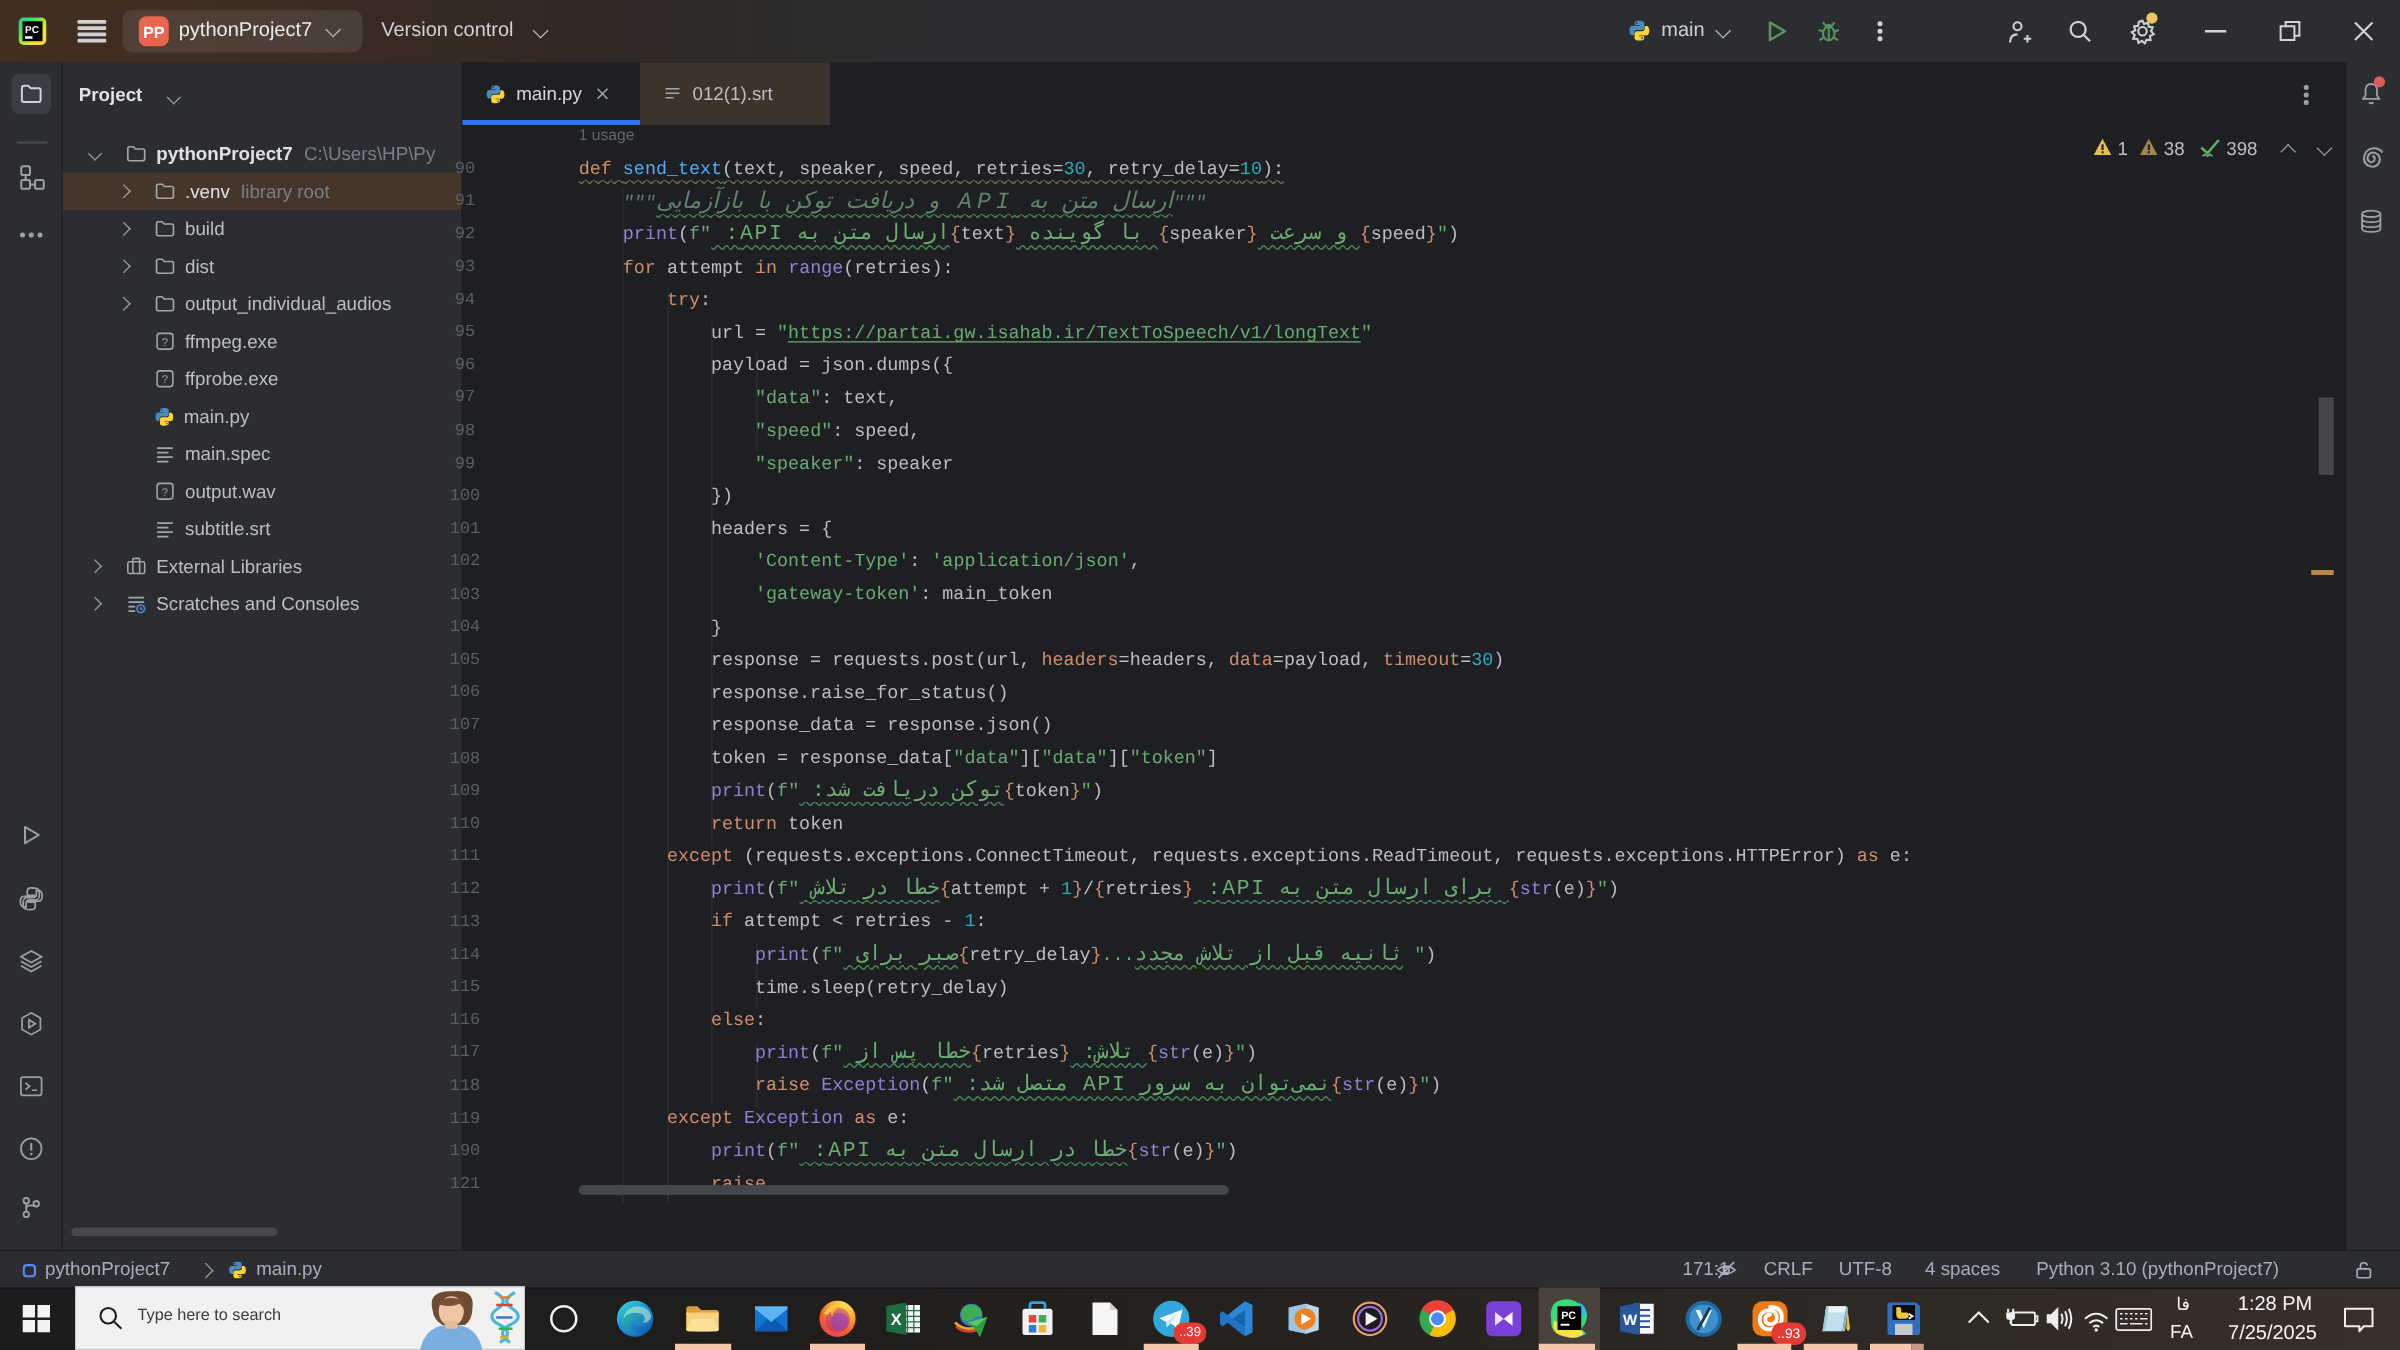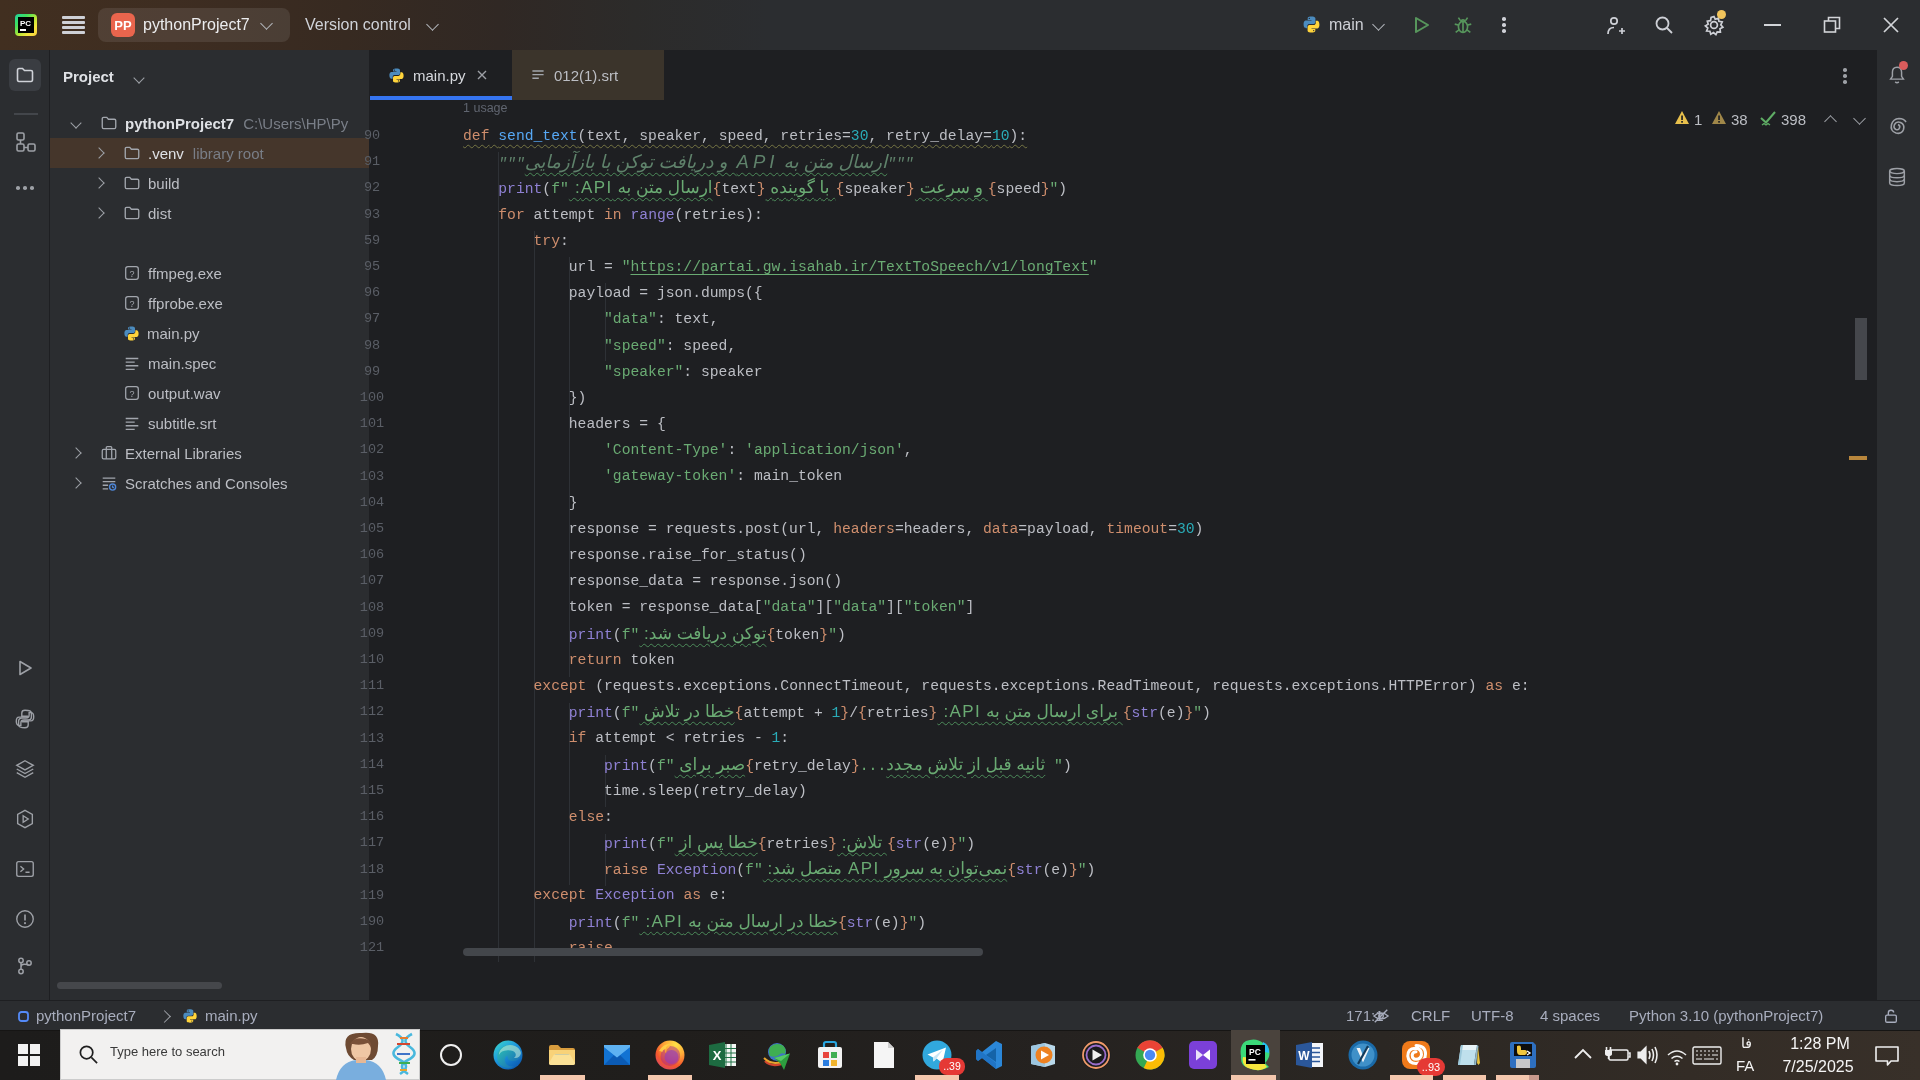--- a/index.html
+++ b/index.html
@@ -33,21 +33,21 @@
 .tabtxt{color:#d6d8dd;font-size:15px;margin-left:8px}
 #editor{left:370px;top:100px;width:1506px;height:900px;background:#1e1f22}
 #usage{left:463px;top:101px;font-size:12.5px;color:#606570}
 #gutter{left:330px;top:123px;width:84px;text-align:center;font-family:"Liberation Mono",monospace;
  font-size:13.5px;line-height:26.2px;color:#5a5e66}
 #code{left:463px;top:123px;font-family:"Liberation Mono",monospace;font-size:14.7px;line-height:26.2px;color:#bcbec4;white-space:pre}
 #code div{height:26.2px}
 .k{color:#cf8e6d}.fn{color:#56a8f5}.b{color:#8f81d4}.s{color:#6aab73}.d{color:#5f826b;font-style:italic}
 .d .fa{font-size:18.5px;letter-spacing:4px}
 .n{color:#2aacb8}.fb{color:#cf8e6d}.na{color:#cf8e6d}
-.fa{font-family:Liberation Sans, sans-serif;font-size:17px;letter-spacing:1.4px;text-decoration-line:underline;text-decoration-style:wavy;text-decoration-color:rgba(90,170,105,.75);
+.fa{font-family:Liberation Mono, monospace;font-size:17px;letter-spacing:1.4px;text-decoration-line:underline;text-decoration-style:wavy;text-decoration-color:rgba(90,170,105,.75);
  text-decoration-thickness:1px;text-underline-offset:4px}
 .w90{text-decoration-line:underline;text-decoration-style:wavy;text-decoration-color:rgba(150,148,80,.7);
  text-decoration-thickness:1px;text-underline-offset:4px}
 .u{text-decoration-line:underline;text-decoration-color:#6aab73;text-underline-offset:3px}
 .guide{position:absolute;width:1px;background:#2e3136}
 
 #rrail{left:1876px;top:50px;width:44px;height:950px;background:#2b2d30;border-left:1px solid #1e1f22}
 
 #status{left:0;top:1000px;width:1920px;height:30px;background:#2b2d30;border-top:1px solid #1e1f22;color:#a8adbd;font-size:15px}
 #status .it{position:absolute;top:6px}
@@ -191,20 +191,23 @@
       </svg>
       <span style="color:#dfe1e5">.venv</span>
       <span class="gray" style="margin-left:9px">library root</span>
     </div>
 <div class="trow" style="top:118px;padding-left:45px"><span class="tchev cright" style="margin-right:20px"></span><svg class="ic" width="18" height="18" viewBox="0 0 20 20" fill="none" stroke="#a2a6ad" stroke-width="1.5">
         <path d="M2.5 5.5 Q2.5 3.8 4 3.8 H7.5 L9.3 5.8 H16 Q17.5 5.8 17.5 7.3 V14.5 Q17.5 16.2 16 16.2 H4 Q2.5 16.2 2.5 14.5 Z"></path>
       </svg>build</div>
 <div class="trow" style="top:148px;padding-left:45px"><span class="tchev cright" style="margin-right:20px"></span><svg class="ic" width="18" height="18" viewBox="0 0 20 20" fill="none" stroke="#a2a6ad" stroke-width="1.5">
         <path d="M2.5 5.5 Q2.5 3.8 4 3.8 H7.5 L9.3 5.8 H16 Q17.5 5.8 17.5 7.3 V14.5 Q17.5 16.2 16 16.2 H4 Q2.5 16.2 2.5 14.5 Z"></path>
       </svg>dist</div>
+<div class="trow" style="top:178px;padding-left:45px"><span class="tchev cright" style="margin-right:20px"></span><svg class="ic" width="18" height="18" viewBox="0 0 20 20" fill="none" stroke="#a2a6ad" stroke-width="1.5">
+        <path d="M2.5 5.5 Q2.5 3.8 4 3.8 H7.5 L9.3 5.8 H16 Q17.5 5.8 17.5 7.3 V14.5 Q17.5 16.2 16 16.2 H4 Q2.5 16.2 2.5 14.5 Z"></path>
+      </svg>output_individual_audios</div>
 <div class="trow" style="top:208px;padding-left:73px"><svg class="ic" width="18" height="18" viewBox="0 0 20 20" fill="none" stroke="#a2a6ad" stroke-width="1.4">
         <rect x="3" y="3" width="14" height="14" rx="2.5"></rect>
         <text x="10" y="14" text-anchor="middle" font-size="10" fill="#a2a6ad" stroke="none" font-family="Liberation Sans">?</text>
       </svg>ffmpeg.exe</div>
 <div class="trow" style="top:238px;padding-left:73px"><svg class="ic" width="18" height="18" viewBox="0 0 20 20" fill="none" stroke="#a2a6ad" stroke-width="1.4">
         <rect x="3" y="3" width="14" height="14" rx="2.5"></rect>
         <text x="10" y="14" text-anchor="middle" font-size="10" fill="#a2a6ad" stroke="none" font-family="Liberation Sans">?</text>
       </svg>ffprobe.exe</div>
 <div class="trow" style="top:268px;padding-left:73px"><svg class="ic" width="17" height="17" viewBox="0 0 48 48">
         <path fill="#4b8bbe" d="M23.8 4c-10 0-9.4 4.3-9.4 4.3v4.5h9.6v1.4H10.6S4 13.4 4 23.6c0 10.2 5.8 9.8 5.8 9.8h3.4v-4.7s-.2-5.8 5.7-5.8h9.5s5.5.1 5.5-5.3V9.1S34.8 4 23.8 4zm-5.3 3a1.7 1.7 0 1 1 0 3.4 1.7 1.7 0 0 1 0-3.4z"></path>
@@ -257,21 +260,21 @@
     <path d="M10 19.5 Q12 21.2 14 19.5"></path>
   </svg>
 <div class="a" style="left:1899px;top:61px;width:9px;height:9px;border-radius:50%;background:#db5c5c"></div>
 <div id="editor" class="a"></div>
 <div id="usage" class="a">1 usage</div>
 <div id="gutter" class="a">
     <div>90</div>
     <div>91</div>
     <div>92</div>
     <div>93</div>
-    <div>59</div>
+    <div>94</div>
     <div>95</div>
     <div>96</div>
     <div>97</div>
     <div>98</div>
     <div>99</div>
     <div>100</div>
     <div>101</div>
     <div>102</div>
     <div>103</div>
     <div>104</div>

